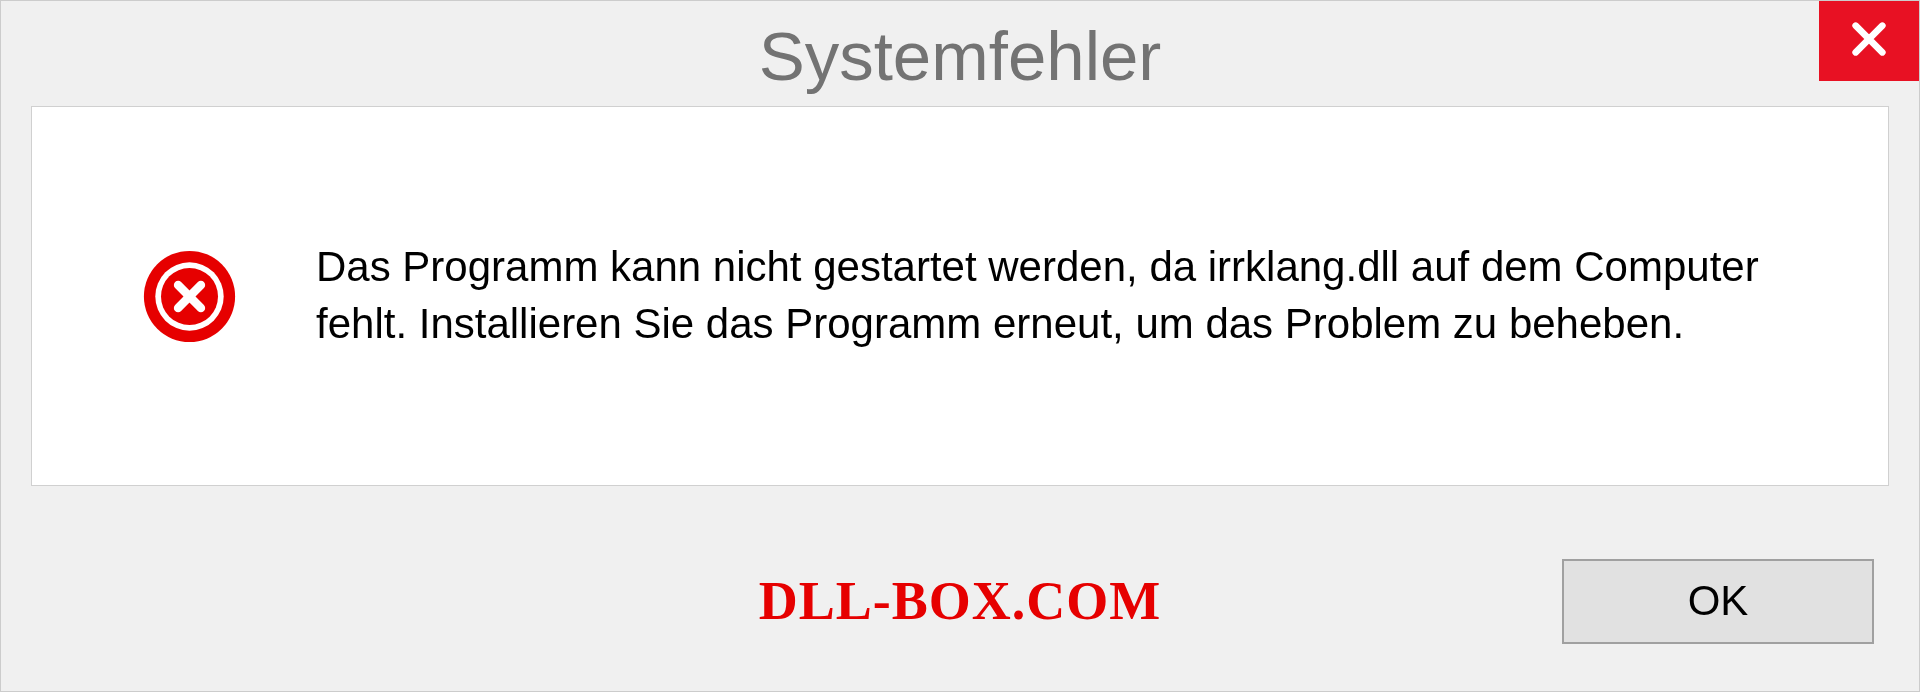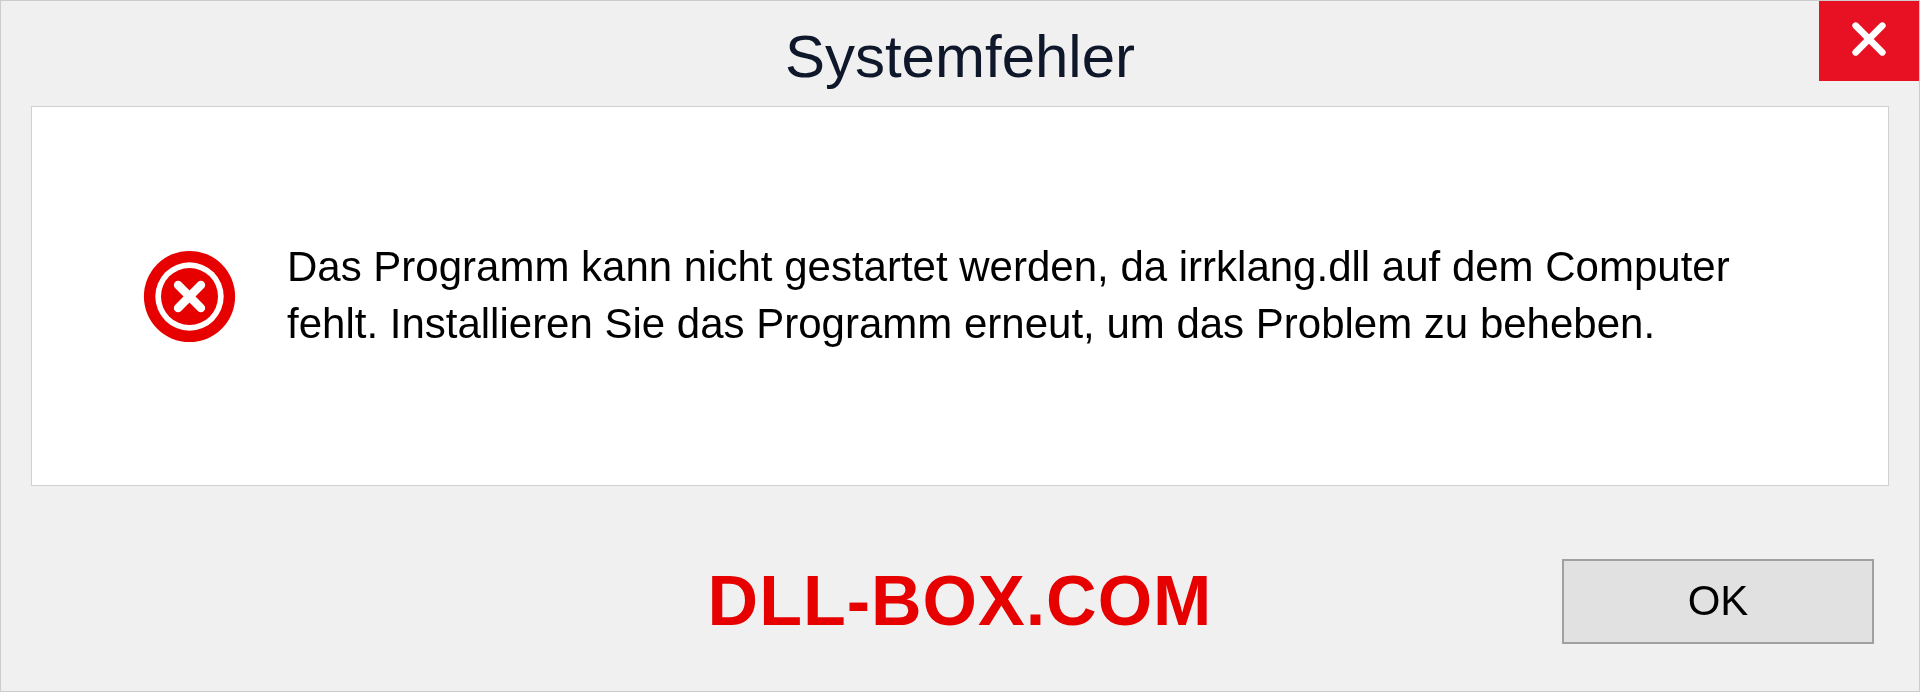--- a/index.html
+++ b/index.html
@@ -17,22 +17,22 @@
     }
     .title-bar {
       width: 100%;
       height: 105px;
       display: flex;
       align-items: center;
       justify-content: center;
       position: relative;
     }
     .title-text {
-      font-size: 60px;
-      color: #0f172a;
+      font-size: 69px;
+      color: #737373;
       font-weight: normal;
       margin-top: 6px;
     }
     .close-button {
       position: absolute;
       right: 0;
       top: 0;
       width: 100px;
       height: 80px;
       background: #e81123;
@@ -46,20 +46,21 @@
       height: 40px;
     }
     .message-panel {
       margin: 0 30px;
       background: #ffffff;
       border: 1px solid #d0d0d0;
       height: 380px;
       display: flex;
       align-items: center;
       padding: 40px 80px 40px 110px;
+      gap: 29px;
     }
     .error-icon {
       width: 95px;
       height: 95px;
       flex-shrink: 0;
       margin-right: 50px;
     }
     .message-text {
       font-size: 42px;
       line-height: 1.35;
@@ -73,25 +74,25 @@
       height: 180px;
       display: flex;
       align-items: center;
       justify-content: flex-end;
       padding: 0 45px;
     }
     .watermark {
       position: absolute;
       left: 50%;
       transform: translateX(-50%);
-      font-size: 70px;
+      font-size: 54px;
       font-weight: 900;
       color: #e60000;
       letter-spacing: 1px;
-      font-family: Liberation Sans, sans-serif;
+      font-family: Liberation Serif, serif;
     }
     .ok-button {
       width: 312px;
       height: 85px;
       background: #e1e1e1;
       border: 2px solid #a0a0a0;
       font-size: 42px;
       color: #000;
       cursor: pointer;
       display: flex;

